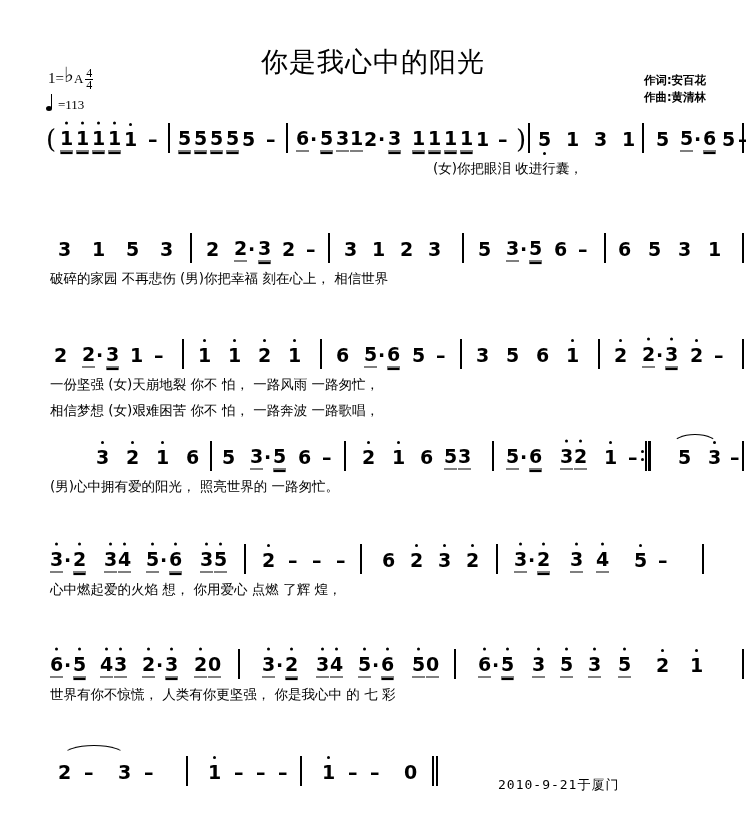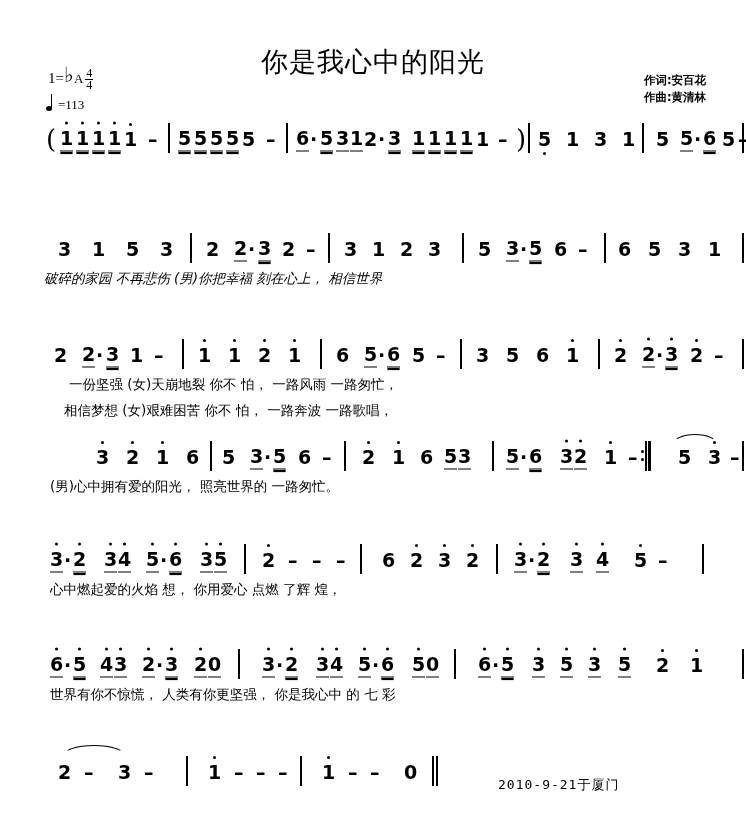--- a/index.html
+++ b/index.html
@@ -286,20 +286,23 @@
           <span class="abs" style="left: 566px;"><span class="n">1</span></span>
           <span class="abs" style="left: 594px;"><span class="n">3</span></span>
           <span class="abs" style="left: 622px;"><span class="n">1</span></span>
           <span class="abs" style="left: 656px;"><span class="n">5</span></span>
           <span class="abs" style="left: 680px;"><span class="n beam1">5</span></span>
           <span class="abs" style="left: 694px;"><span class="n">·</span></span>
           <span class="abs" style="left: 703px;"><span class="n beam2">6</span></span>
           <span class="abs" style="left: 722px;"><span class="n">5</span></span>
           <span class="abs" style="left: 738px;"><span class="n">–</span></span>
         </div>
+        <div class="lyricrow">
+          <span class="abs" style="left: 433px;">(女)你把眼泪  收进行囊，</span>
+        </div>
       </div>
       <div class="system" style="top: 232px;">
         <div class="noterow">
           <div class="barline" style="left: 190px;"></div>
           <div class="barline" style="left: 328px;"></div>
           <div class="barline" style="left: 462px;"></div>
           <div class="barline" style="left: 604px;"></div>
           <div class="barline" style="left: 742px;"></div>
           <span class="abs" style="left: 58px;"><span class="n">3</span></span>
           <span class="abs" style="left: 92px;"><span class="n">1</span></span>
@@ -320,21 +323,21 @@
           <span class="abs" style="left: 520px;"><span class="n">·</span></span>
           <span class="abs" style="left: 529px;"><span class="n beam2">5</span></span>
           <span class="abs" style="left: 554px;"><span class="n">6</span></span>
           <span class="abs" style="left: 578px;"><span class="n">–</span></span>
           <span class="abs" style="left: 618px;"><span class="n">6</span></span>
           <span class="abs" style="left: 648px;"><span class="n">5</span></span>
           <span class="abs" style="left: 678px;"><span class="n">3</span></span>
           <span class="abs" style="left: 708px;"><span class="n">1</span></span>
         </div>
         <div class="lyricrow">
-          <span class="abs" style="left: 44px; font-style: italic;">破碎的家园  不再悲伤 (男)你把幸福   刻在心上，   相信世界</span>
+          <span class="abs" style="left: 50px;">破碎的家园  不再悲伤 (男)你把幸福   刻在心上，   相信世界</span>
         </div>
       </div>
       <div class="system" style="top: 338px;">
         <div class="noterow">
           <div class="barline" style="left: 182px;"></div>
           <div class="barline" style="left: 320px;"></div>
           <div class="barline" style="left: 460px;"></div>
           <div class="barline" style="left: 598px;"></div>
           <div class="barline" style="left: 742px;"></div>
           <span class="abs" style="left: 54px;"><span class="n">2</span></span>
@@ -358,24 +361,24 @@
           <span class="abs" style="left: 536px;"><span class="n">6</span></span>
           <span class="abs" style="left: 566px;"><span class="n dotup">1</span></span>
           <span class="abs" style="left: 614px;"><span class="n dotup">2</span></span>
           <span class="abs" style="left: 642px;"><span class="n dotup beam1">2</span></span>
           <span class="abs" style="left: 656px;"><span class="n">·</span></span>
           <span class="abs" style="left: 665px;"><span class="n dotup beam2">3</span></span>
           <span class="abs" style="left: 690px;"><span class="n dotup">2</span></span>
           <span class="abs" style="left: 714px;"><span class="n">–</span></span>
         </div>
         <div class="lyricrow">
-          <span class="abs" style="left: 50px; margin-left: 19px;">一份坚强  (女)天崩地裂   你不   怕，   一路风雨   一路匆忙，</span>
-        </div>
-        <div class="lyricrow">
-          <span class="abs" style="left: 64px;">相信梦想  (女)艰难困苦   你不   怕，   一路奔波   一路歌唱，</span>
+          <span class="abs" style="left: 50px;">一份坚强  (女)天崩地裂   你不   怕，   一路风雨   一路匆忙，</span>
+        </div>
+        <div class="lyricrow">
+          <span class="abs" style="left: 50px;">相信梦想  (女)艰难困苦   你不   怕，   一路奔波   一路歌唱，</span>
         </div>
       </div>
       <div class="system" style="top: 440px;">
         <div class="noterow">
           <div class="barline" style="left: 210px;"></div>
           <div class="barline" style="left: 344px;"></div>
           <div class="barline" style="left: 492px;"></div>
           <div class="barline" style="left: 742px;"></div>
           <div class="repeatbar" style="left: 640px;">
             <span class="d1"></span>

